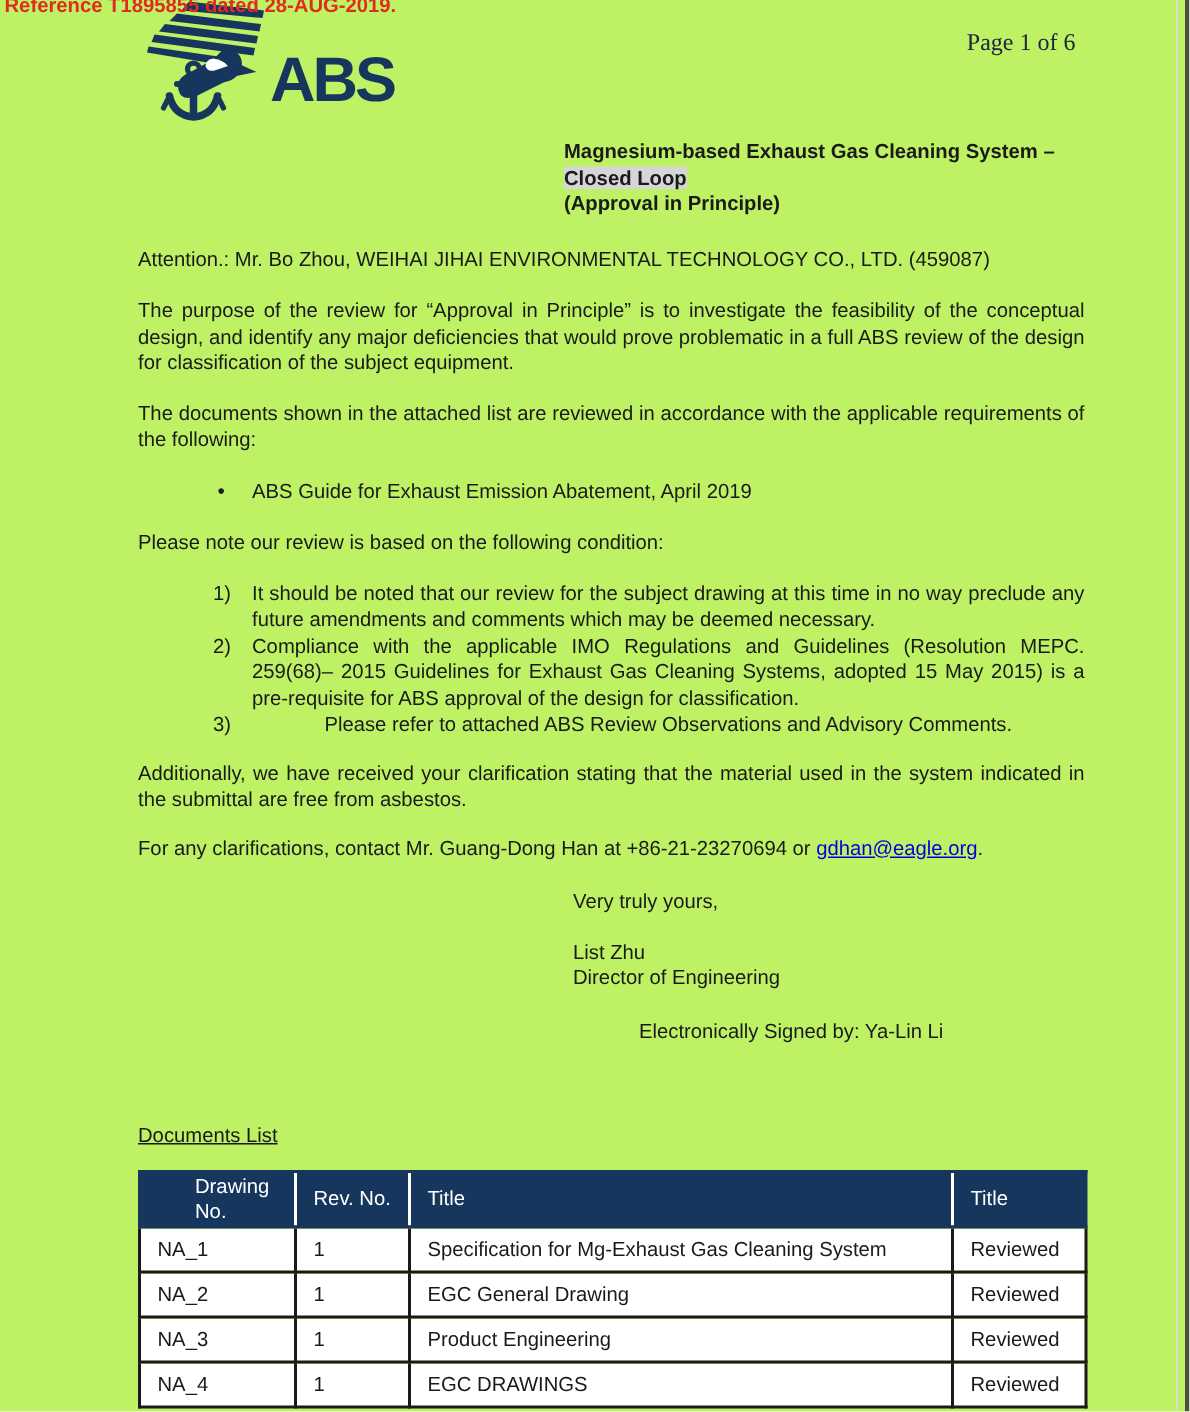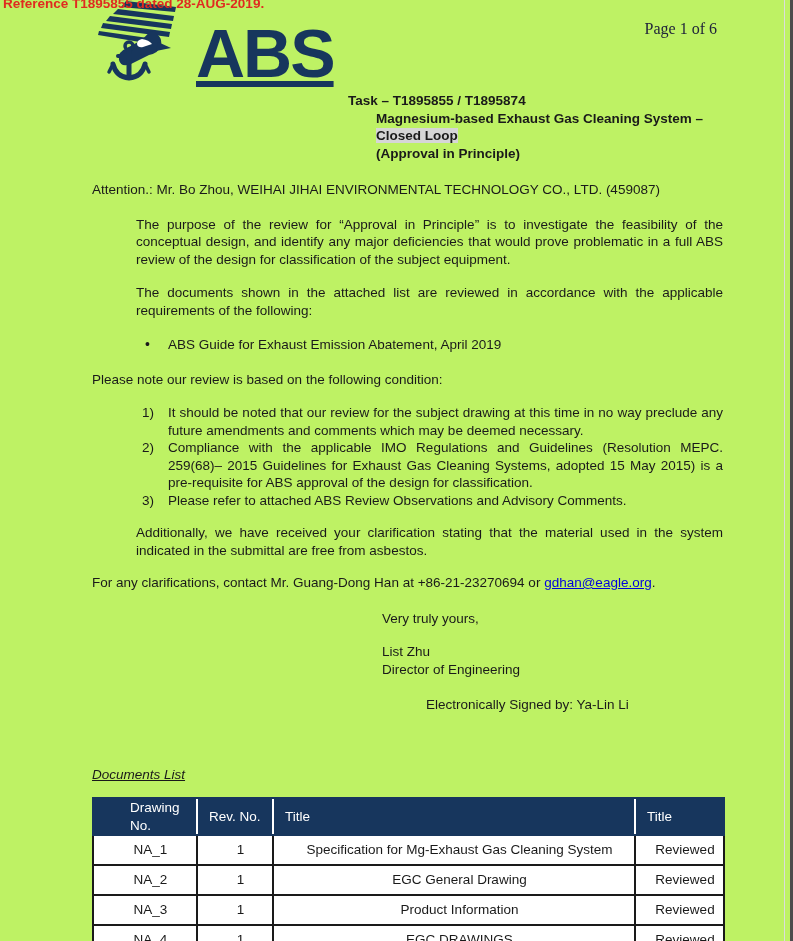--- a/index.html
+++ b/index.html
@@ -21,71 +21,71 @@
 
   .ref-line {
     position: absolute; top: -5px; left: 3px;
     color: #e02b20; font-weight: 600; font-size: 13.5px; white-space: nowrap; z-index: 3;
   }
 
   .header { position: relative; height: 86px; }
   .logo { position: absolute; left: 92px; top: 1px; display: flex; align-items: flex-end; z-index: 2; }
   .logo svg { display: block; }
   .logo-text {
-    font-weight: bold; font-size: 68px; line-height: 56px;
-    letter-spacing: -2px; color: #17365d; margin-left: 18px; margin-bottom: 4px; text-decoration: underline;
+    font-weight: bold; font-size: 42px; line-height: 56px;
+    letter-spacing: -2px; color: #17365d; margin-left: 2px; margin-bottom: 4px;
   }
   .page-num {
     position: absolute; right: 76px; top: 20px;
     font-family: "Liberation Serif", serif; font-size: 16px; color: #20243a;
   }
 
   .main { margin: 6px 70px 0 92px; width: 631px; }
 
   .task-block { margin-left: 256px; font-weight: bold; }
   .task-block .t-ind { margin-left: 28px; }
   .hl { background: #d6d6d6; }
 
   p.body-p { margin-top: 17px; }
-  .just { text-align: justify; margin-left: 44px; }
+  .just { text-align: justify; }
 
   ul.bullets { list-style: none; margin-top: 17px; }
   ul.bullets li { position: relative; margin-left: 76px; }
   ul.bullets li::before {
     content: "•"; position: absolute; left: -23px; font-size: 14px;
   }
 
   ol.conds { list-style: none; margin-top: 16px; }
   ol.conds li { position: relative; margin-left: 76px; }
   ol.conds li .num { position: absolute; left: -26px; }
   ol.conds li .cond-text { display: block; text-align: justify; }
 
   .link { color: #0000dd; text-decoration: underline; cursor: pointer; }
 
   .sig-block { margin-left: 290px; margin-top: 18px; }
   .sig-gap1 { margin-top: 16px; }
   .sig-gap2 { margin-top: 18px; margin-left: 44px; }
 
-  .docs-heading { margin-top: 52px; text-decoration: underline; font-style: italic; }
+  .docs-heading { margin-top: 52px; text-decoration: underline; }
 
   table.docs {
     margin-top: 14px; border-collapse: collapse; width: 631px;
     table-layout: fixed;
   }
   table.docs th {
     background: #17365d; color: #ffffff; font-weight: normal;
     text-align: left; height: 30px; padding: 0 0 0 11px;
     border-top: 2px solid #17365d; border-bottom: 2px solid #17365d;
     border-left: 2px solid #ffffff;
   }
   table.docs th:first-child { border-left: 2px solid #17365d; padding-left: 36px; }
   table.docs th:last-child { border-right: 2px solid #17365d; }
   table.docs td {
     border: 2px solid #1a1a1a; height: 30px; padding: 0 0 0 11px;
-    background: #ffffff; overflow: hidden; white-space: nowrap; text-align: center;
+    background: #ffffff; overflow: hidden; white-space: nowrap;
   }
   .col-drawing { width: 104px; }
   .col-rev { width: 76px; }
   .col-title { width: 362px; }
   .col-status { width: 89px; }
 </style>
 </head>
 <body>
 
 <div class="page">
@@ -118,21 +118,20 @@
         </svg>
       </span>
       <span class="logo-text">ABS</span>
     </div>
     <div class="page-num">Page 1 of 6</div>
   </div>
 
   <div class="main">
 
     <div class="task-block">
-      <div>Task – T1895855 / T1895874</div>
       <div class="t-ind">Magnesium-based Exhaust Gas Cleaning System –</div>
       <div class="t-ind"><span class="hl">Closed Loop</span></div>
       <div class="t-ind">(Approval in Principle)</div>
     </div>
 
     <p class="body-p" style="margin-top:19px">Attention.: Mr. Bo Zhou, WEIHAI JIHAI ENVIRONMENTAL TECHNOLOGY CO., LTD. (459087)</p>
 
     <p class="body-p just">The purpose of the review for “Approval in Principle” is to investigate the feasibility of the conceptual design, and identify any major deficiencies that would prove problematic in a full ABS review of the design for classification of the subject equipment.</p>
 
     <p class="body-p just" style="margin-top:16px">The documents shown in the attached list are reviewed in accordance with the applicable requirements of the following:</p>
@@ -147,21 +146,21 @@
       <li>
         <span class="num">1)</span>
         <span class="cond-text">It should be noted that our review for the subject drawing at this time in no way preclude any future amendments and comments which may be deemed necessary.</span>
       </li>
       <li>
         <span class="num">2)</span>
         <span class="cond-text">Compliance with the applicable IMO Regulations and Guidelines (Resolution MEPC. 259(68)– 2015 Guidelines for Exhaust Gas Cleaning Systems, adopted 15 May 2015) is a pre-requisite for ABS approval of the design for classification.</span>
       </li>
       <li>
         <span class="num">3)</span>
-        <span class="cond-text" style="text-align:left">Please refer to attached ABS Review Observations and Advisory Comments.</span>
+        <span class="cond-text" style="text-align:center">Please refer to attached ABS Review Observations and Advisory Comments.</span>
       </li>
     </ol>
 
     <p class="body-p just" style="margin-top:15px">Additionally, we have received your clarification stating that the material used in the system indicated in the submittal are free from asbestos.</p>
 
     <p class="body-p" style="margin-top:15px"><span>For any clarifications, contact Mr. Guang-Dong Han at +86-21-23270694 or </span><a class="link">gdhan@eagle.org</a><span>.</span></p>
 
     <div class="sig-block">
       <div>Very truly yours,</div>
       <div class="sig-gap1">List Zhu</div>
@@ -195,21 +194,21 @@
         </tr>
         <tr>
           <td>NA_2</td>
           <td>1</td>
           <td>EGC General Drawing</td>
           <td>Reviewed</td>
         </tr>
         <tr>
           <td>NA_3</td>
           <td>1</td>
-          <td>Product Information</td>
+          <td>Product Engineering</td>
           <td>Reviewed</td>
         </tr>
         <tr>
           <td>NA_4</td>
           <td>1</td>
           <td>EGC DRAWINGS</td>
           <td>Reviewed</td>
         </tr>
       </tbody>
     </table>

